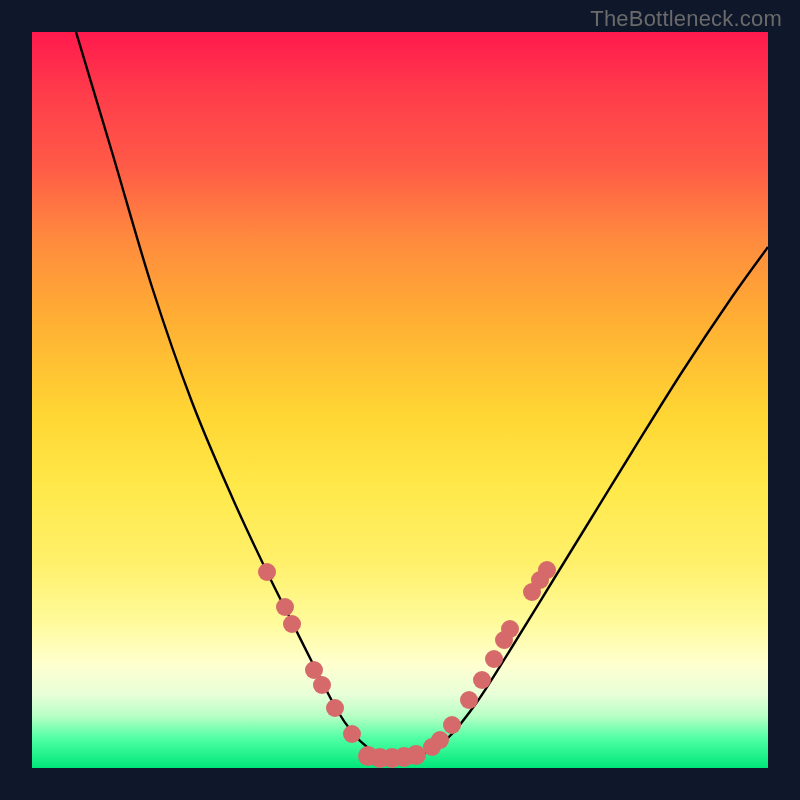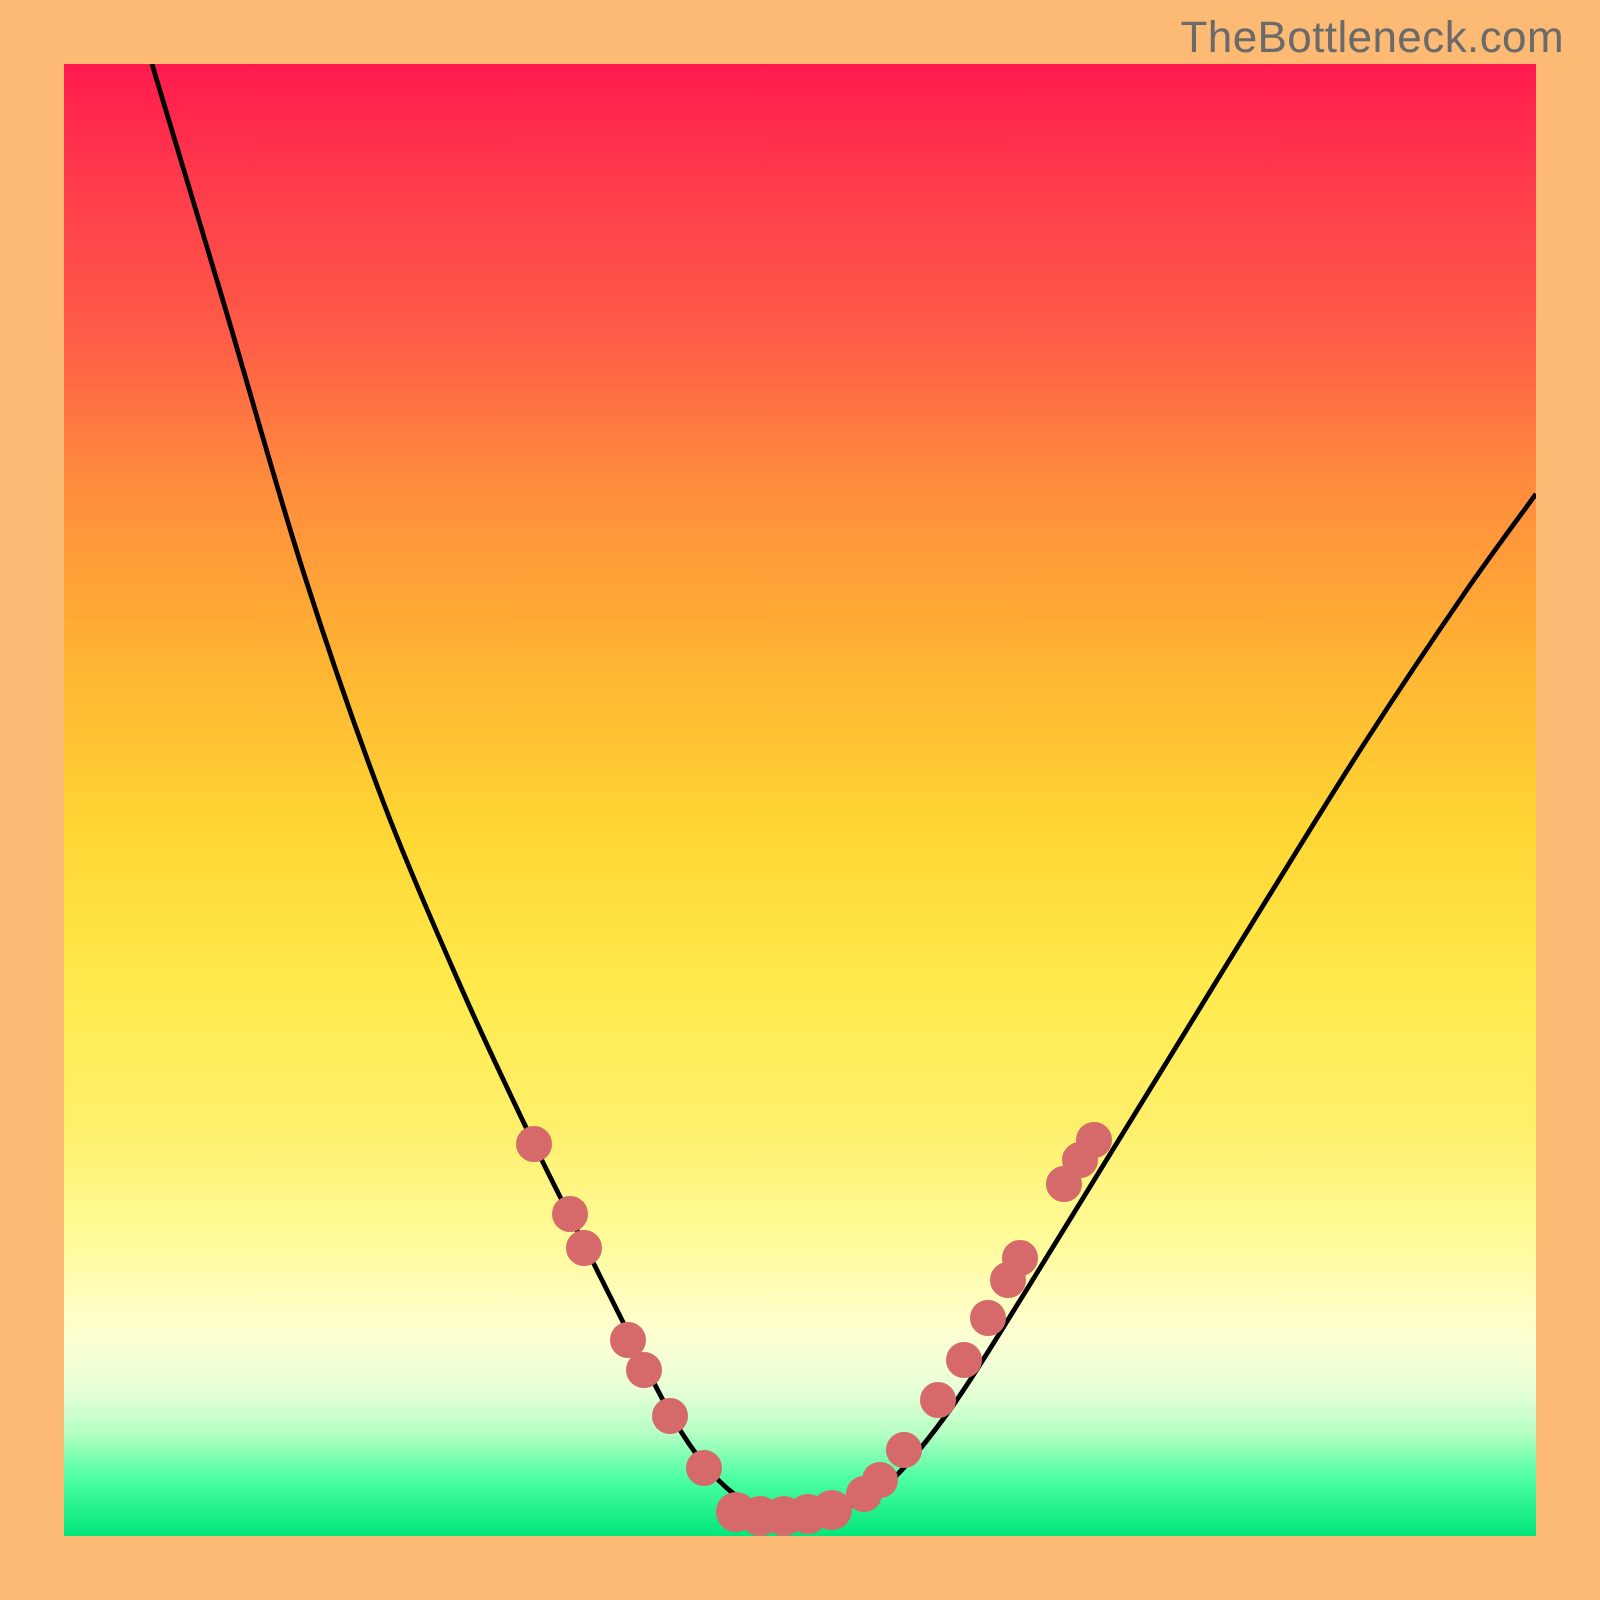--- a/index.html
+++ b/index.html
@@ -10,21 +10,21 @@
     background: #000;
     overflow: hidden;
     font-family: Arial, Helvetica, sans-serif;
   }
   .frame {
     position: absolute;
     left: 0;
     top: 0;
     width: 800px;
     height: 800px;
-    background: #fdba74;
+    background: #0f172a;
   }
   .plot {
     position: absolute;
     left: 32px;
     top: 32px;
     width: 736px;
     height: 736px;
     background: linear-gradient(to bottom,
       #ff1a4d 0%,
       #ff3b4b 8%,

